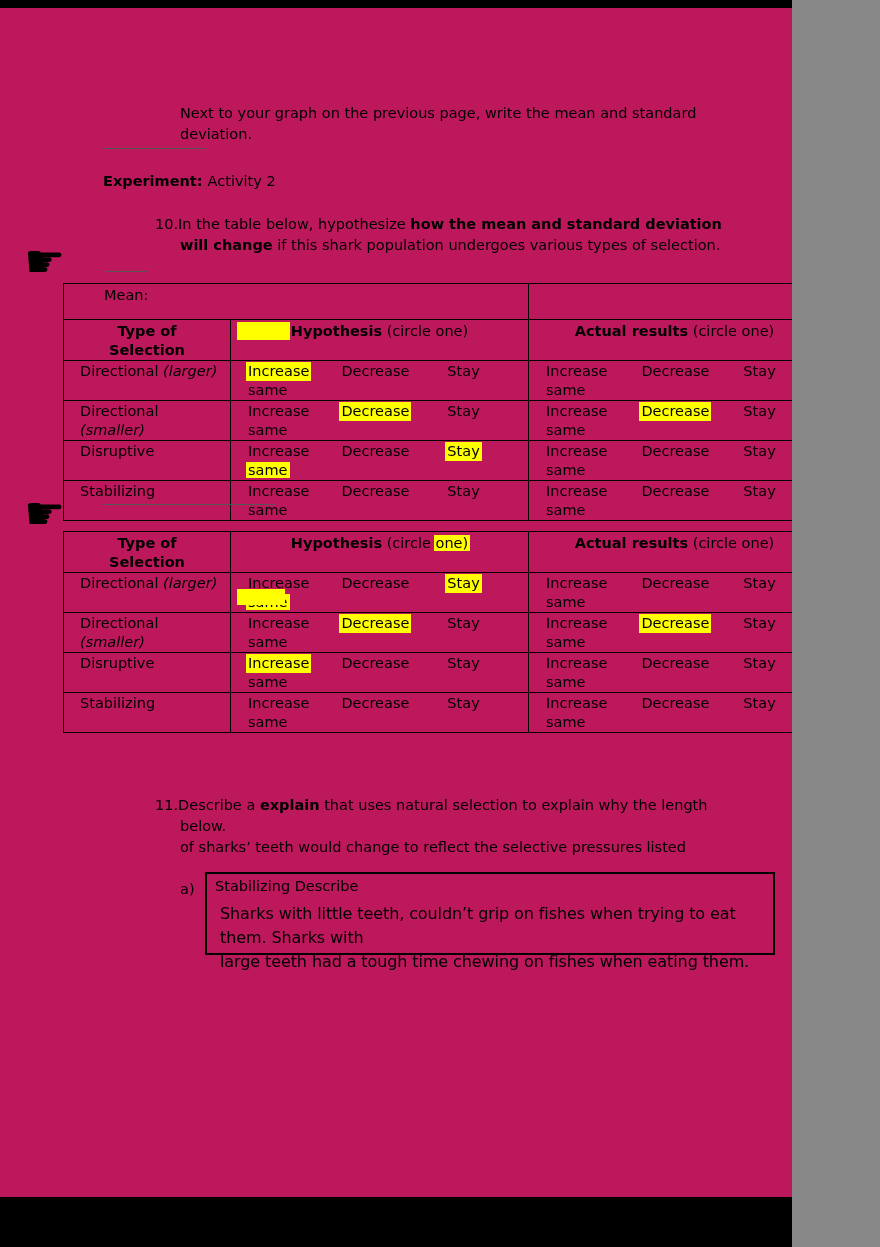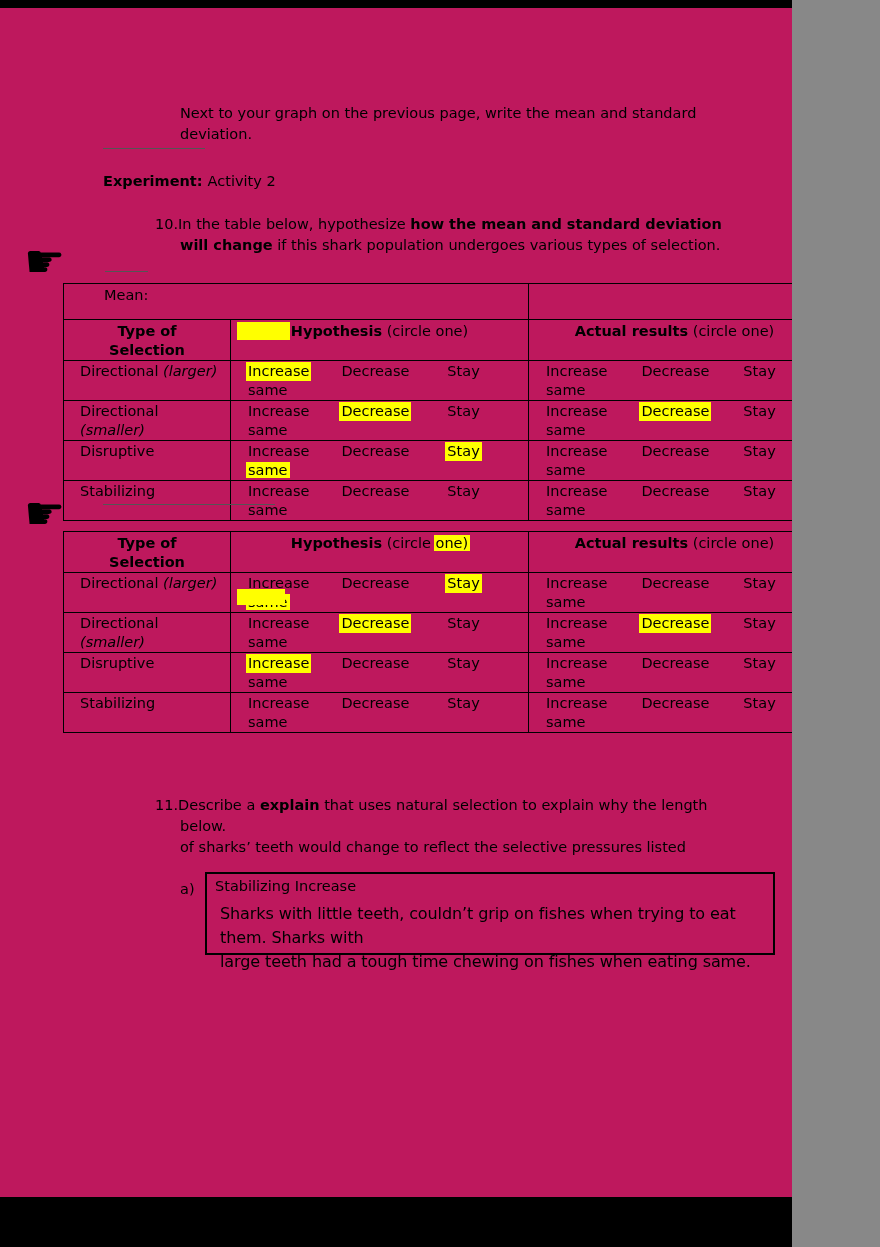--- a/index.html
+++ b/index.html
@@ -215,20 +215,20 @@
 
   <div class="abs fs" style="left:155px; top:795px; width:660px;">
     <div><span>11.</span><span>Describe a </span><b>explain</b><span> that uses natural selection to explain why the length</span></div>
     <div class="q-line2">below.</div>
     <div class="q-line2">of sharks’ teeth would change to reflect the selective pressures listed</div>
   </div>
 
   <div class="abs fs" style="left:180px; top:879px;">a)</div>
 
   <div class="abs answer-box" style="left:205px; top:872px; width:570px; height:83px;">
-    <div class="answer-title">Stabilizing Increase</div>
+    <div class="answer-title">Stabilizing Describe</div>
     <div class="answer-text">
       <div>Sharks with little teeth, couldn’t grip on fishes when trying to eat them. Sharks with</div>
-      <div>large teeth had a tough time chewing on fishes when eating same.</div>
+      <div>large teeth had a tough time chewing on fishes when eating them.</div>
     </div>
   </div>
 
 </div>
 
 </body></html>

